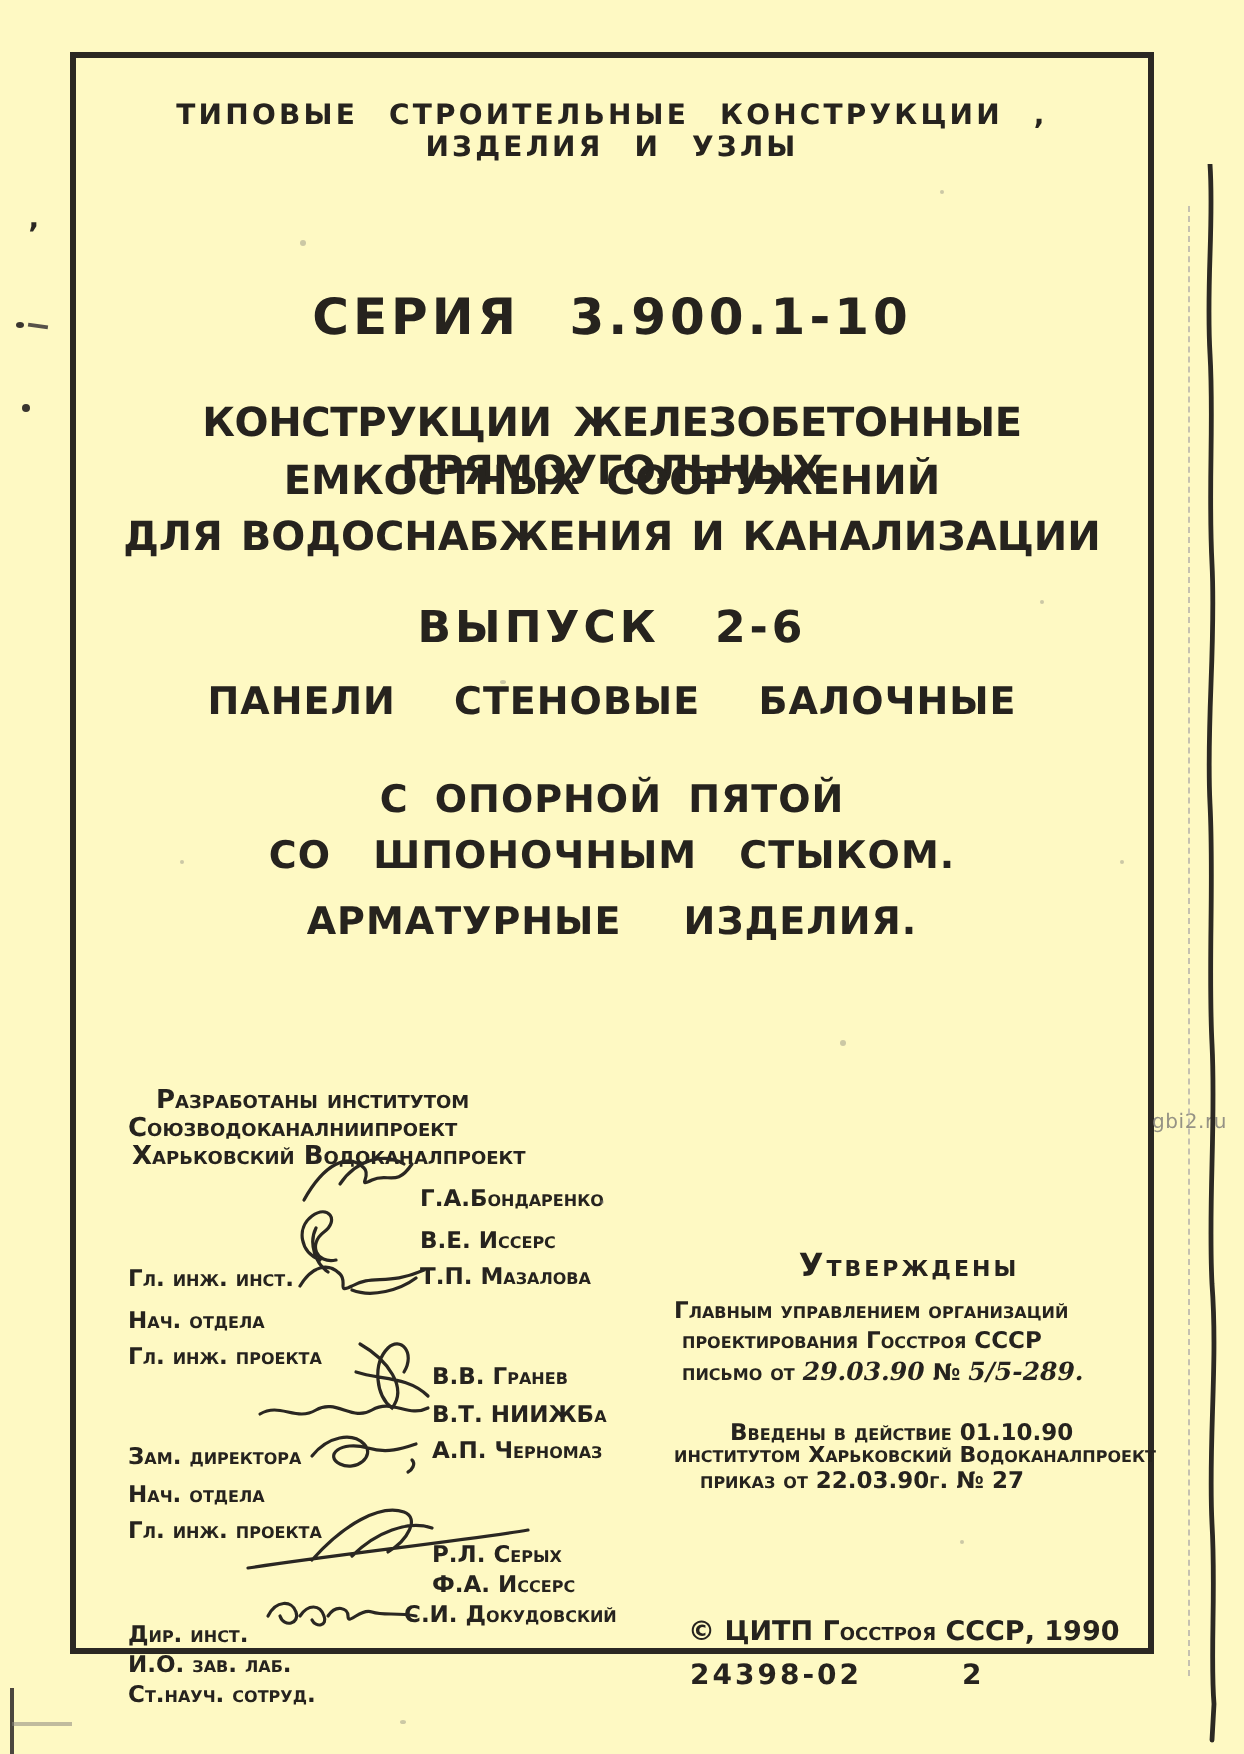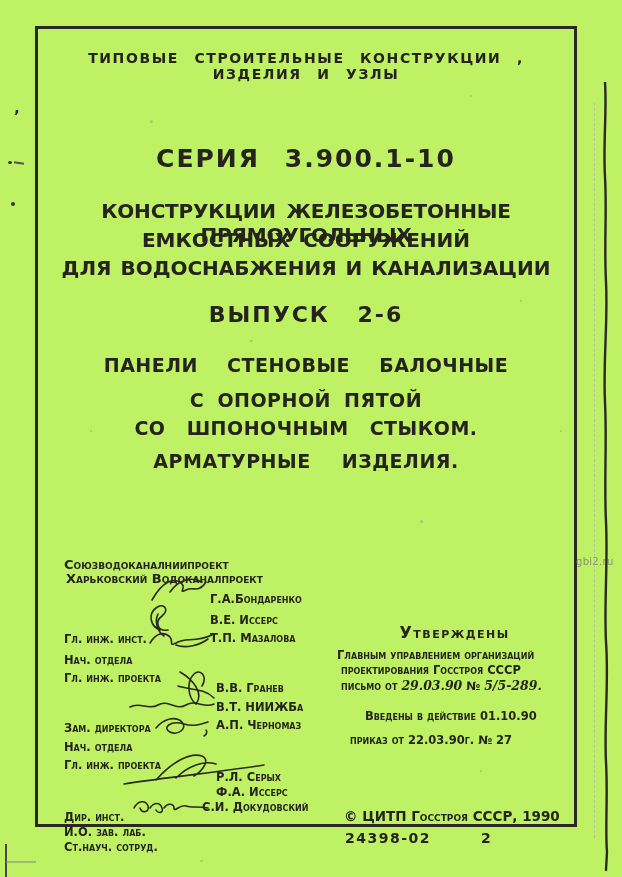--- a/index.html
+++ b/index.html
@@ -1,37 +1,37 @@
 <!DOCTYPE html>
 <html><head>
 <meta charset="utf-8">
 <style>
   html,body{margin:0;padding:0;}
   body{background:#e9e7e2;}
   .page{
     position:relative;width:622px;height:877px;margin:0 auto;
-    background:#bef264;overflow:hidden;color:#26231e;
+    background:#fef9c3;overflow:hidden;color:#26231e;
     font-family:"DejaVu Sans", sans-serif;
   }
   .frame{
     position:absolute;left:35px;top:26px;width:542px;height:801px;
     box-sizing:border-box;border:3px solid #2b2823;background:transparent;
   }
   .abs{position:absolute;}
   .ctr{left:38px;width:536px;text-align:center;}
   .sc{font-variant:small-caps;}
   .hand{font-family:"DejaVu Serif", serif;font-style:italic;font-weight:bold;}
 
   .header-line{top:50px;font-size:14px;font-weight:bold;letter-spacing:1.6px;word-spacing:9px;}
   .series-line{top:144px;font-size:25px;font-weight:bold;letter-spacing:2px;word-spacing:14px;}
   .title-1{top:199px;font-size:20px;font-weight:bold;letter-spacing:-0.2px;word-spacing:4px;}
   .title-2{top:228px;font-size:20px;font-weight:bold;word-spacing:6px;}
   .title-3{top:256px;font-size:20px;font-weight:bold;word-spacing:2px;}
   .issue-line{top:302px;font-size:22px;font-weight:bold;letter-spacing:2px;word-spacing:18px;}
-  .sub-1{top:354px;font-size:19px;font-weight:bold;letter-spacing:.5px;word-spacing:22px;}
+  .sub-1{top:340px;font-size:19px;font-weight:bold;letter-spacing:.5px;word-spacing:22px;}
   .sub-2{top:389px;font-size:19px;font-weight:bold;letter-spacing:.5px;word-spacing:6px;}
   .sub-3{top:417px;font-size:19px;font-weight:bold;letter-spacing:.5px;word-spacing:14px;}
   .sub-4{top:450px;font-size:19px;font-weight:bold;letter-spacing:.5px;word-spacing:24px;}
   .sub-5{top:483px;font-size:19px;font-weight:bold;letter-spacing:.5px;word-spacing:26px;}
 
   .dev-intro-1{left:78px;top:543px;font-size:13px;font-weight:bold;}
   .dev-intro-2{left:64px;top:557px;font-size:13px;font-weight:bold;}
   .dev-intro-3{left:66px;top:571px;font-size:13px;font-weight:bold;}
 
   .srow{position:absolute;left:64px;width:310px;height:14px;font-size:11.5px;font-weight:bold;}
@@ -86,20 +86,21 @@
   <div class="abs ctr series-line">СЕРИЯ 3.900.1-10</div>
   <div class="abs ctr title-1">КОНСТРУКЦИИ ЖЕЛЕЗОБЕТОННЫЕ ПРЯМОУГОЛЬНЫХ</div>
   <div class="abs ctr title-2">ЕМКОСТНЫХ СООРУЖЕНИЙ</div>
   <div class="abs ctr title-3">ДЛЯ ВОДОСНАБЖЕНИЯ И КАНАЛИЗАЦИИ</div>
   <div class="abs ctr issue-line">ВЫПУСК 2-6</div>
   <div class="abs ctr sub-1">ПАНЕЛИ СТЕНОВЫЕ БАЛОЧНЫЕ</div>
   <div class="abs ctr sub-2">С ОПОРНОЙ ПЯТОЙ</div>
   <div class="abs ctr sub-3">СО ШПОНОЧНЫМ СТЫКОМ.</div>
   <div class="abs ctr sub-4">АРМАТУРНЫЕ ИЗДЕЛИЯ.</div>
 
+  <div class="abs sc dev-intro-1">Разработаны институтом</div>
   <div class="abs sc dev-intro-2">Союзводоканалниипроект</div>
   <div class="abs sc dev-intro-3">Харьковский Водоканалпроект</div>
 
   <div class="srow sc" style="top:592px">
     <span class="role">Гл. инж. инст.</span>
     <span class="name">Г.А.Бондаренко</span>
   </div>
   <div class="srow sc" style="top:613px">
     <span class="role">Нач. отдела</span>
     <span class="name">В.Е. Иссерс</span>
@@ -165,20 +166,21 @@
   <div class="abs sc approved-title">Утверждены</div>
   <div class="abs sc approved-l1">Главным управлением организаций</div>
   <div class="abs sc approved-l2">проектирования Госстроя СССР</div>
   <div class="abs sc letter-line">
     <span>письмо от</span>
     <span class="hand">29.03.90</span>
     <span>№</span>
     <span class="hand">5/5-289.</span>
   </div>
   <div class="abs sc effective-1">Введены в действие 01.10.90</div>
+  <div class="abs sc effective-2">институтом Харьковский Водоканалпроект</div>
   <div class="abs sc effective-3">приказ от 22.03.90г. № 27</div>
 
   <div class="abs sc copyright">© ЦИТП Госстроя СССР, 1990</div>
   <div class="abs docnum">24398-02</div>
   <div class="abs sheetnum">2</div>
 
   <div class="abs watermark">gbi2.ru</div>
   <div class="abs edge-dashed"></div>
   <svg class="abs edge-wavy" style="left:599px;top:82px" width="14" height="790" viewBox="0 0 14 790">
     <path d="M6 0 C8 30 4 60 6 95 C8 130 5 160 7 200 C9 240 4 280 6 320 C8 360 5 400 7 440 C9 480 5 520 7 560 C10 600 5 640 7 680 C9 715 6 745 8 770 L7 788"></path>

